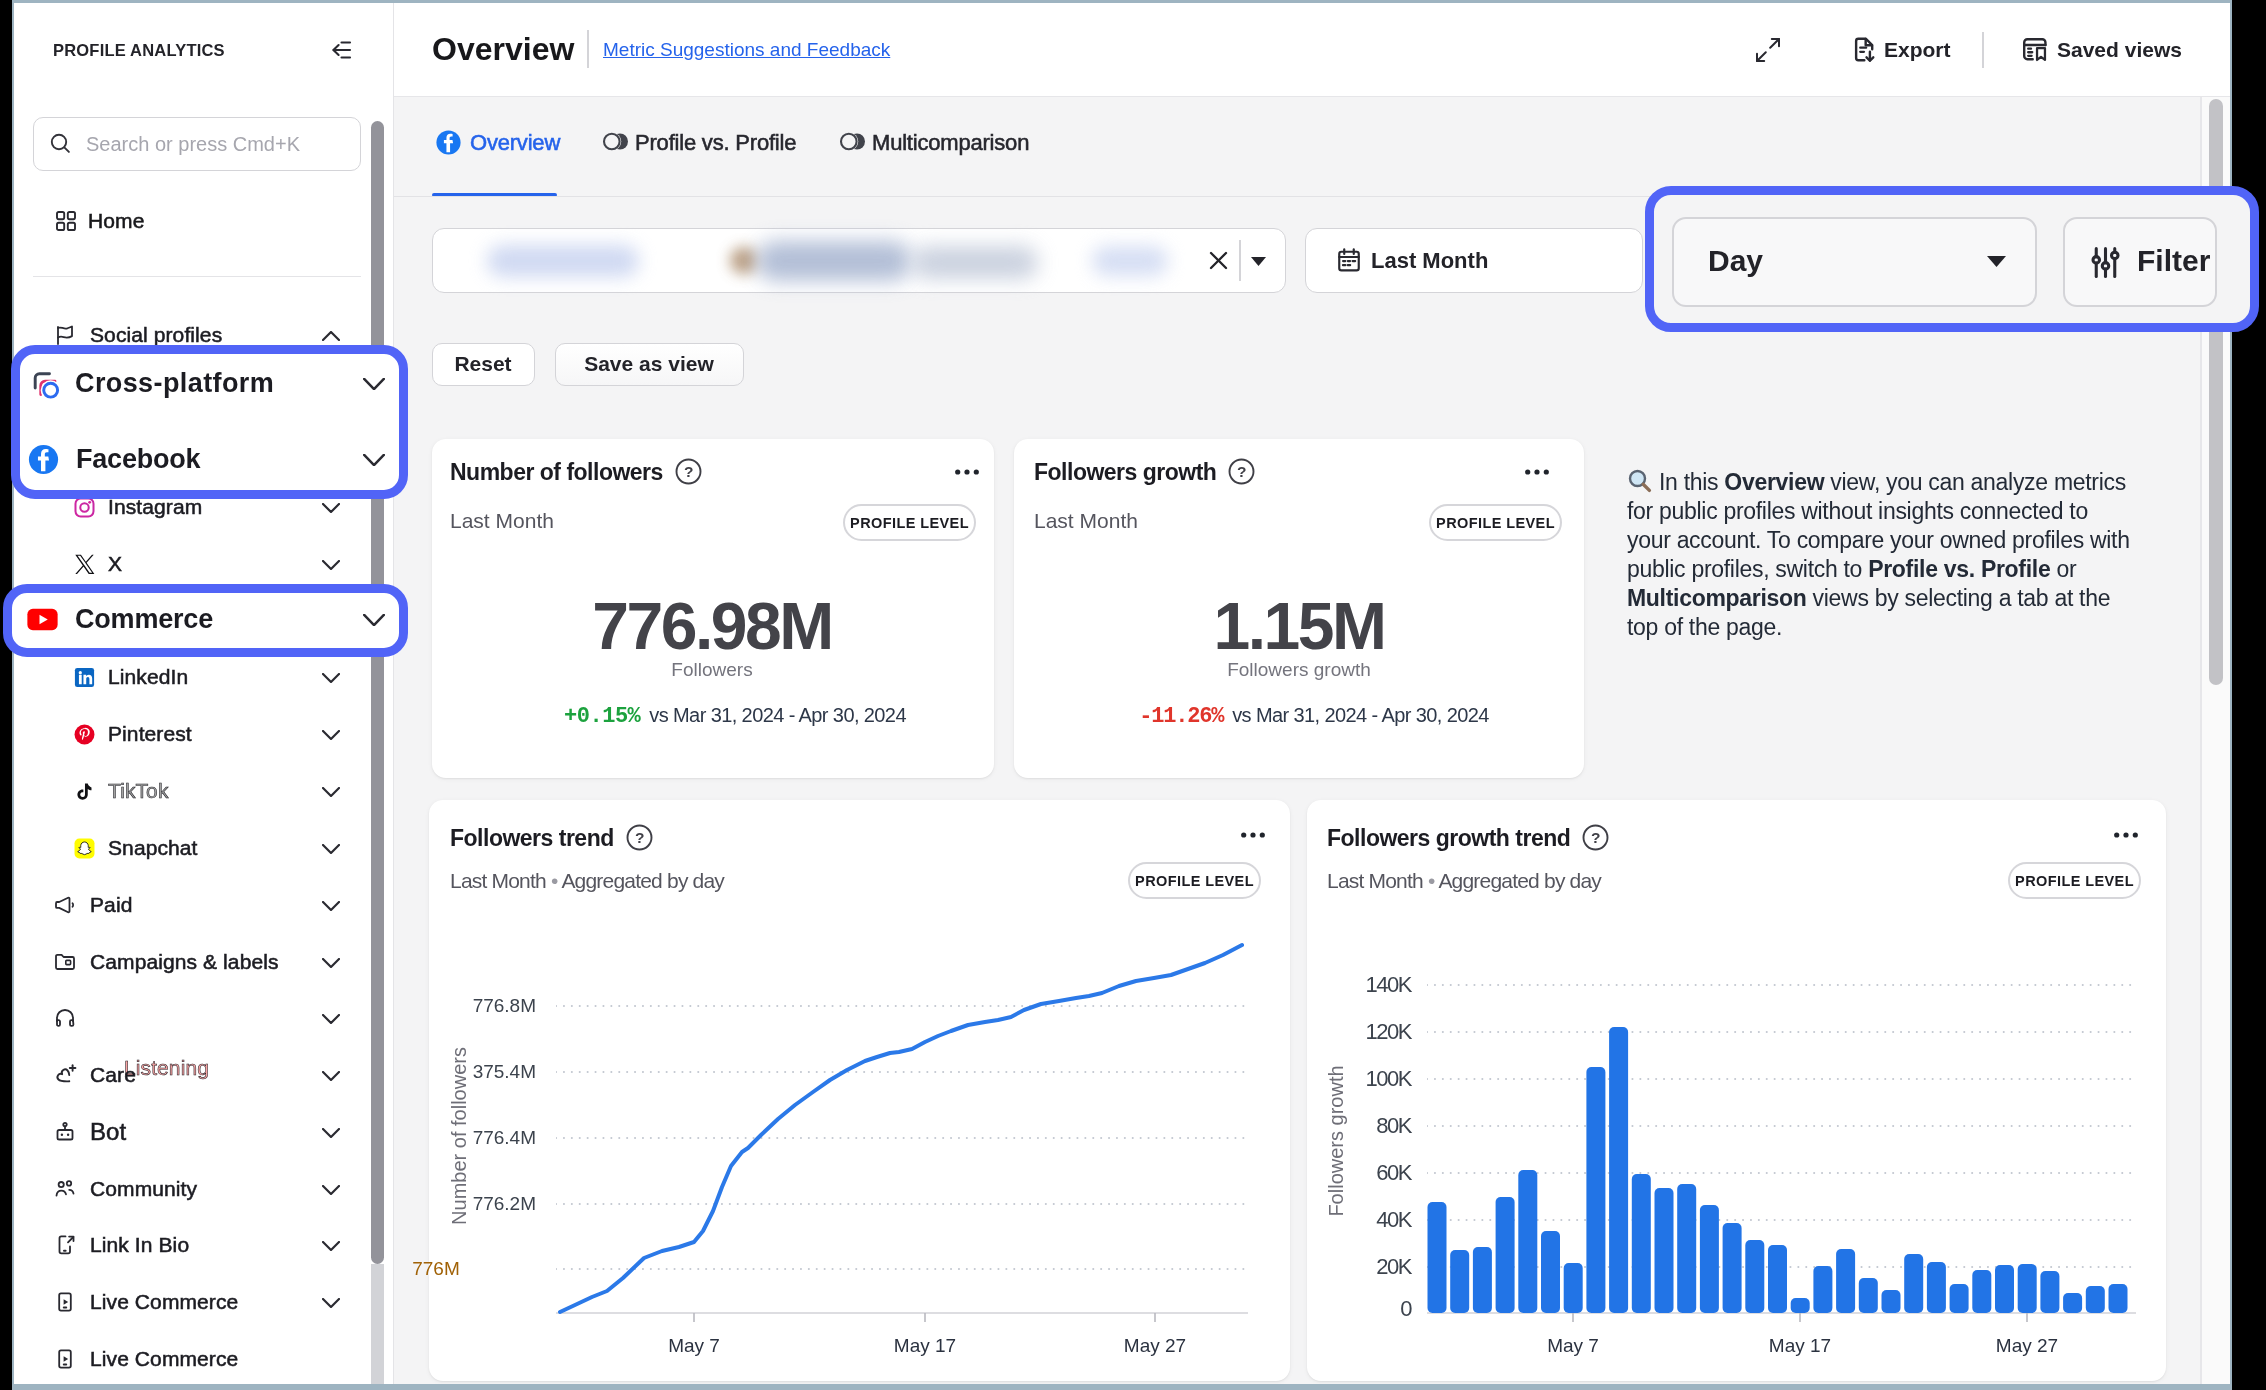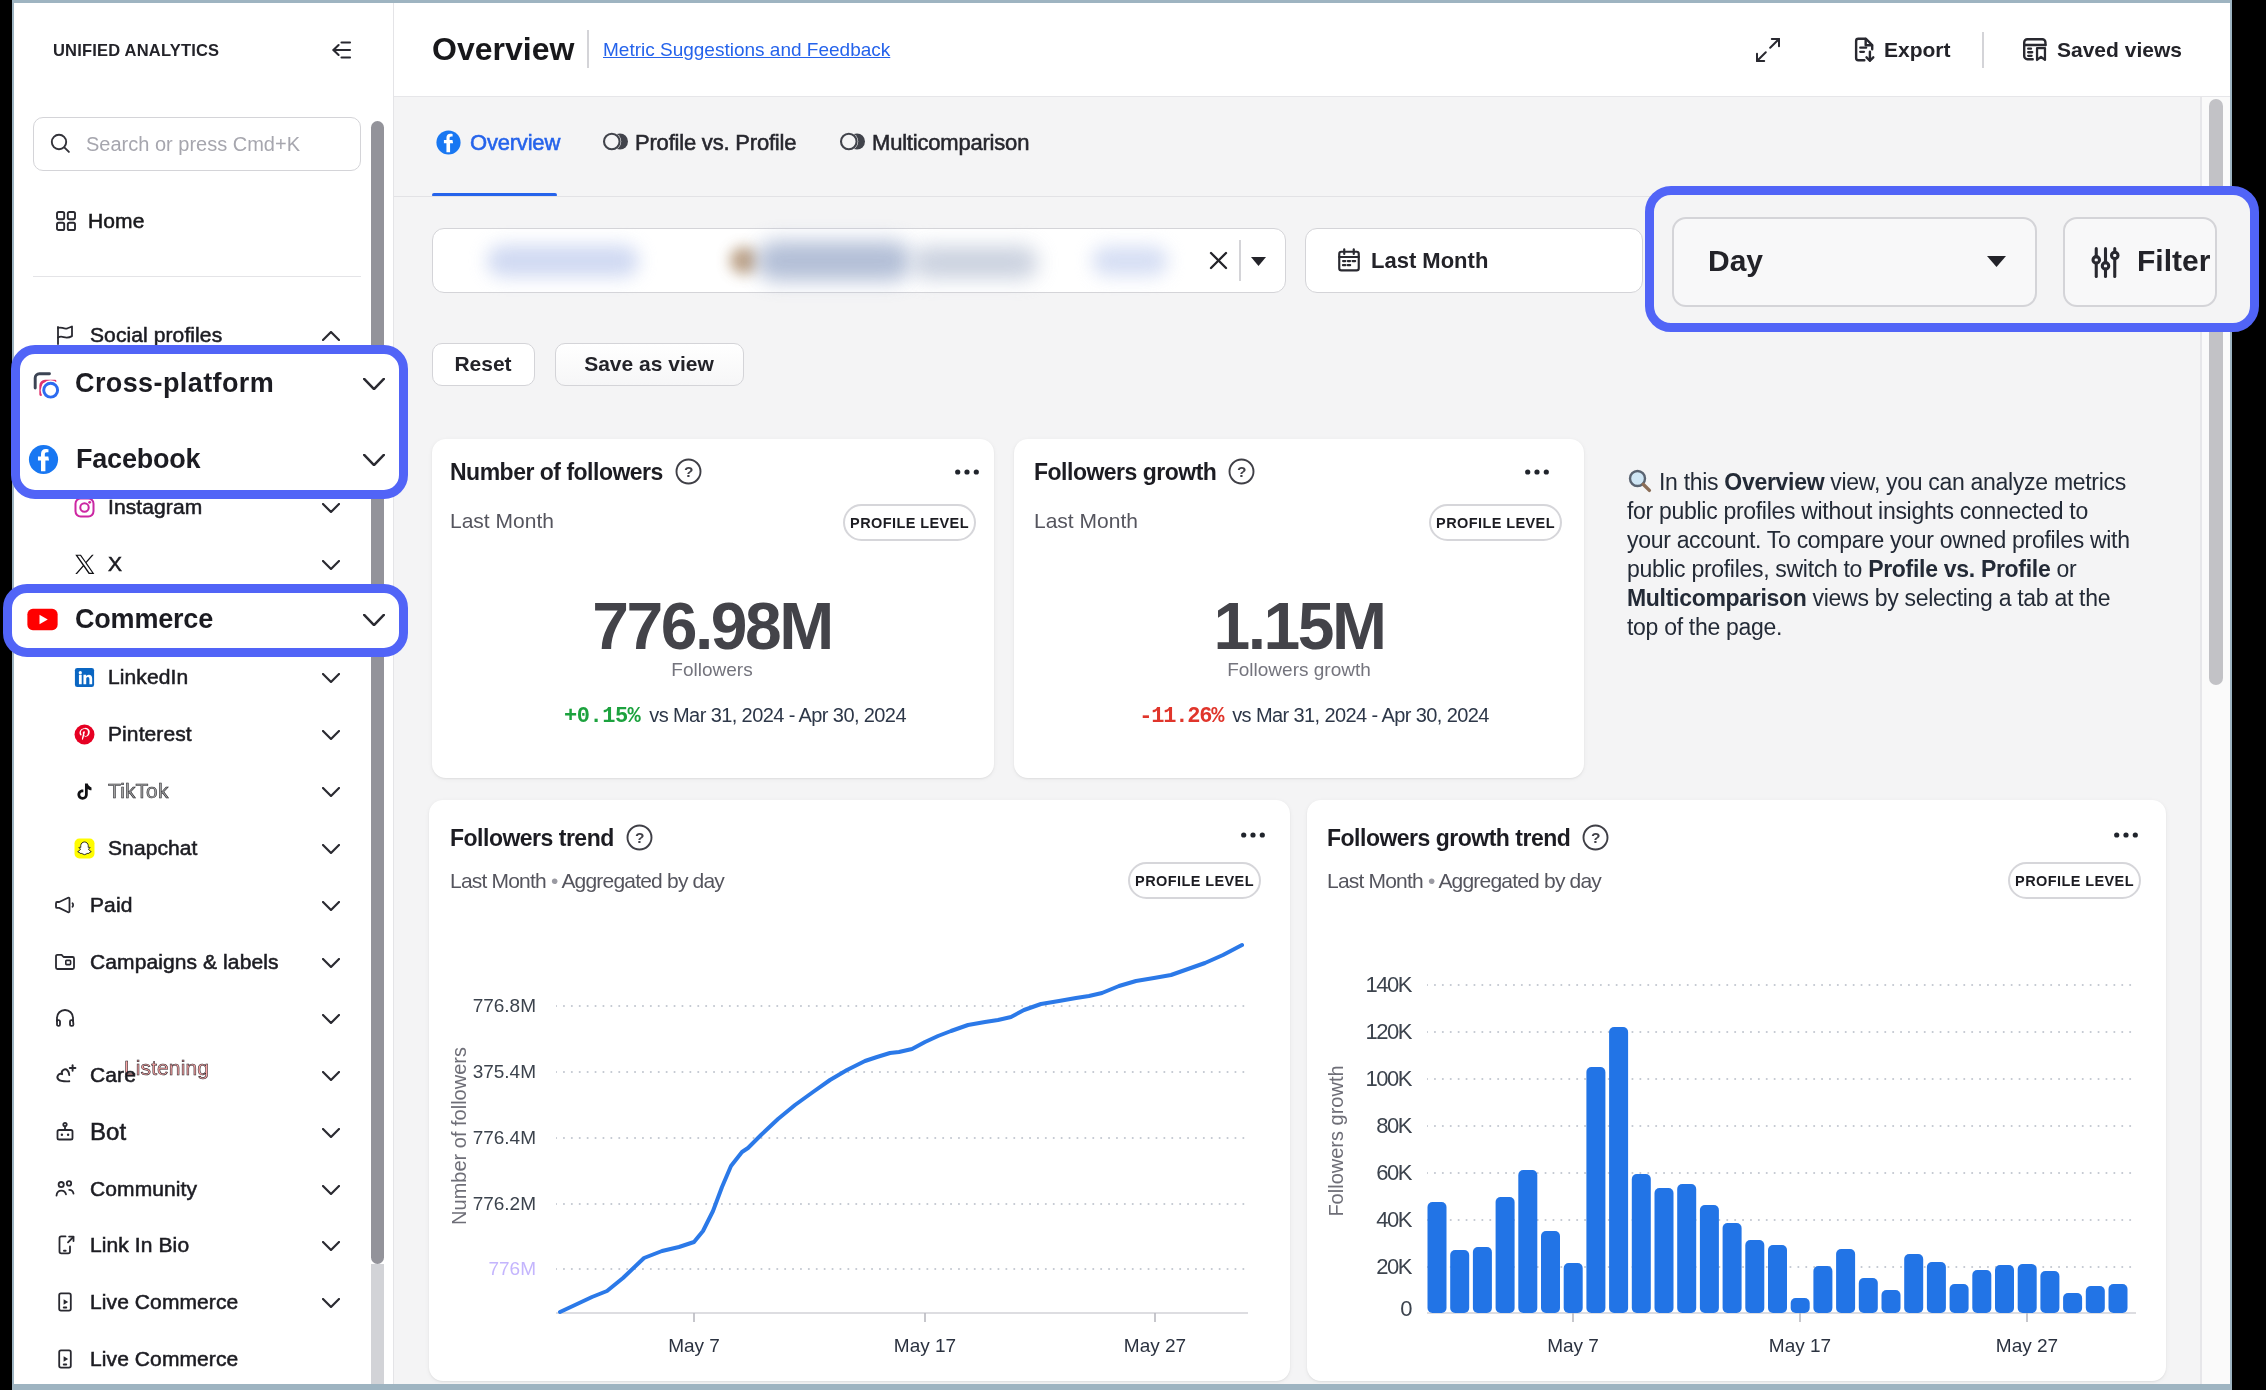--- a/index.html
+++ b/index.html
@@ -5,21 +5,21 @@
 body{font-family:"Liberation Sans",sans-serif;-webkit-font-smoothing:antialiased}
 .a{position:absolute}
 .mono{font-family:"Liberation Mono",monospace}
 svg{display:block}
 b{font-weight:700}
 </style></head><body>
 <div class="a" style="left:0;top:0;width:2266px;height:1390px;background:#000">
 <div class="a" style="left:12px;top:0px;width:2220px;height:1389px;background:#f4f4f5;border:2px solid #9eb4c1;"></div>
 <div class="a" style="left:14px;top:2px;width:380px;height:1385px;background:#fff;border-right:1px solid #e4e4e7;"></div>
 <div class="a" style="left:394px;top:2px;width:1836px;height:95px;background:#fff;border-bottom:1px solid #e6e6e9;"></div>
-<div class="a" style="left:53px;top:40px;white-space:nowrap;font-size:16.5px;line-height:21px;color:#232329;font-weight:700;letter-spacing:.2px;">UNIFIED ANALYTICS</div>
+<div class="a" style="left:53px;top:40px;white-space:nowrap;font-size:16.5px;line-height:21px;color:#232329;font-weight:700;letter-spacing:.2px;">PROFILE ANALYTICS</div>
 <svg class="a" style="left:330px;top:38px;" width="24" height="24" viewBox="0 0 24 24" fill="none">
       <path d="M11.5 4.5h8.5" stroke="#292930" stroke-width="2.1" stroke-linecap="round" stroke-linejoin="round" fill="none"></path>
       <path d="M11.5 19.5h8.5" stroke="#292930" stroke-width="2.1" stroke-linecap="round" stroke-linejoin="round" fill="none"></path>
       <path d="M20 12H3.6" stroke="#292930" stroke-width="2.1" stroke-linecap="round" stroke-linejoin="round" fill="none"></path>
       <path d="M8.6 7 3.4 12l5.2 5" stroke="#292930" stroke-width="2.1" stroke-linecap="round" stroke-linejoin="round" fill="none"></path>
     </svg>
 <div class="a" style="left:33px;top:117px;width:328px;height:54px;background:#fff;border:1.5px solid #d4d4d8;border-radius:10px;"></div>
 <svg class="a" style="left:48px;top:131px;" width="26" height="26" viewBox="0 0 26 26" fill="none">
       <circle cx="11" cy="11" r="7.2" stroke="#33333a" stroke-width="1.9"></circle>
       <path d="m16.3 16.3 4.6 4.6" stroke="#33333a" stroke-width="1.9" stroke-linecap="round" stroke-linejoin="round" fill="none"></path>
@@ -349,21 +349,21 @@
       <circle cx="12" cy="3" r="2.6" fill="#20242c"></circle>
       <circle cx="21.3" cy="3" r="2.6" fill="#20242c"></circle>
     </svg>
 <div class="a" style="left:450px;top:868px;white-space:nowrap;font-size:21px;line-height:26px;color:#55555e;font-weight:400;letter-spacing:-0.8px;">Last Month <span style="color:#9a9aa2">•</span> Aggregated by day</div>
 <div class="a" style="left:1128px;top:862px;width:133px;height:37px;background:#fff;border:2px solid #d6d6da;border-radius:19px;"></div>
     <div class="a" style="left:594.5px;top:872px;width:1200px;text-align:center;font-size:14.5px;line-height:18px;color:#1c1c22;font-weight:700;letter-spacing:.4px;">PROFILE LEVEL</div>
 <div class="a" style="left:336px;top:994px;width:200px;text-align:right;font-size:19px;line-height:24px;color:#3c434d;">776.8M</div>
 <div class="a" style="left:336px;top:1060px;width:200px;text-align:right;font-size:19px;line-height:24px;color:#3c434d;">375.4M</div>
 <div class="a" style="left:336px;top:1126px;width:200px;text-align:right;font-size:19px;line-height:24px;color:#3c434d;">776.4M</div>
 <div class="a" style="left:336px;top:1192px;width:200px;text-align:right;font-size:19px;line-height:24px;color:#3c434d;">776.2M</div>
-<div class="a" style="left:336px;top:1257px;width:200px;text-align:right;font-size:19px;line-height:24px;color:#c4b5fd;">776M</div>
+<div class="a" style="left:336px;top:1257px;width:200px;text-align:center;font-size:19px;line-height:24px;color:#a16207;">776M</div>
 <div class="a" style="left:459px;top:1125px;width:300px;height:22px;font-size:20px;line-height:22px;color:#6e6e77;transform:rotate(-90deg) translateX(-50%);transform-origin:0 50%;text-align:center;white-space:nowrap;">Number of followers</div>
 <svg class="a" style="left:556px;top:930px;" width="692" height="413" viewBox="0 0 692 413" fill="none">
       <line x1="0" y1="76" x2="692" y2="76" stroke="#c3c8d1" stroke-width="2" stroke-dasharray="0.1 7.8" stroke-linecap="round"></line>
       <line x1="0" y1="142" x2="692" y2="142" stroke="#c3c8d1" stroke-width="2" stroke-dasharray="0.1 7.8" stroke-linecap="round"></line>
       <line x1="0" y1="208" x2="692" y2="208" stroke="#c3c8d1" stroke-width="2" stroke-dasharray="0.1 7.8" stroke-linecap="round"></line>
       <line x1="0" y1="274" x2="692" y2="274" stroke="#c3c8d1" stroke-width="2" stroke-dasharray="0.1 7.8" stroke-linecap="round"></line>
       <line x1="0" y1="339" x2="692" y2="339" stroke="#c3c8d1" stroke-width="2" stroke-dasharray="0.1 7.8" stroke-linecap="round"></line>
       <line x1="-3" y1="383" x2="692" y2="383" stroke="#d2d2d7" stroke-width="1.6"></line>
       <line x1="138" y1="383" x2="138" y2="392" stroke="#b9b9c0" stroke-width="1.6"></line>
       <line x1="369" y1="383" x2="369" y2="392" stroke="#b9b9c0" stroke-width="1.6"></line>

